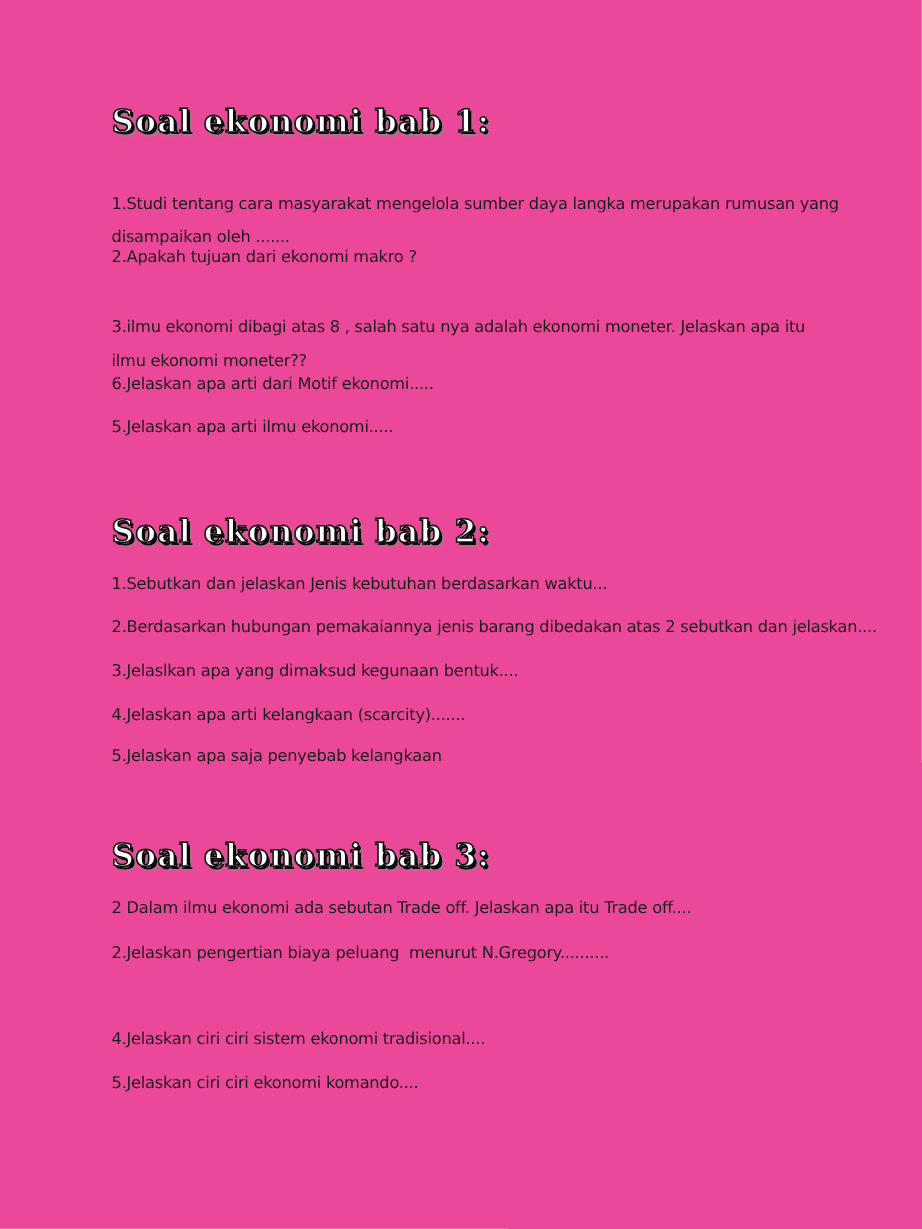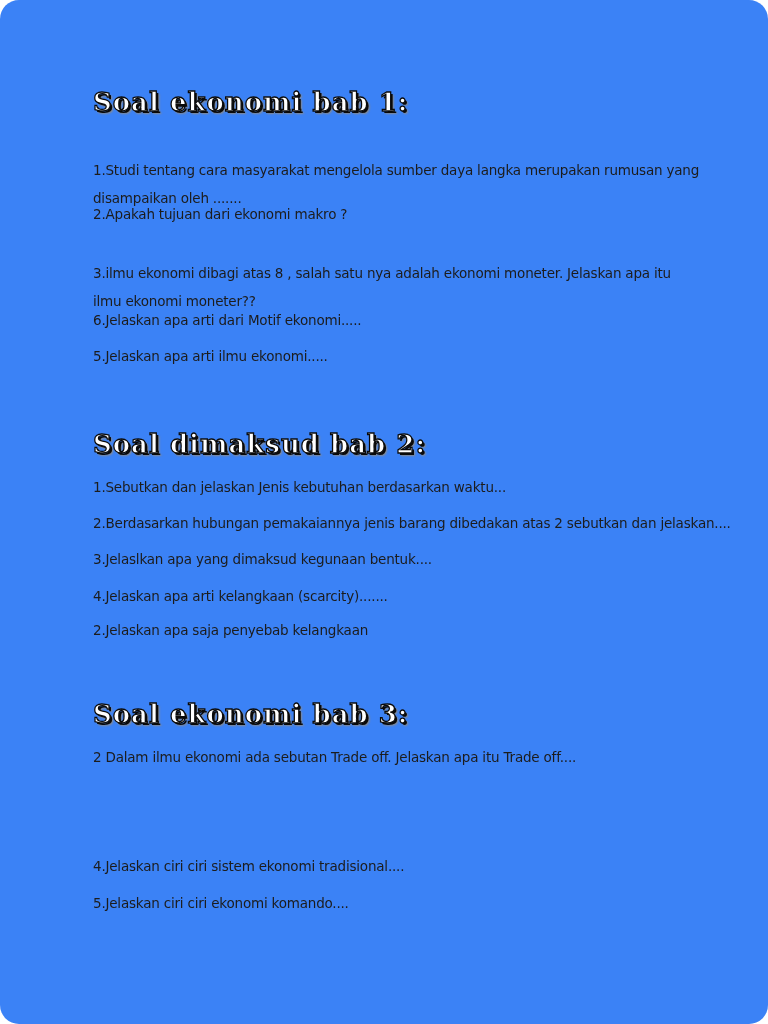--- a/index.html
+++ b/index.html
@@ -1,21 +1,20 @@
 <!DOCTYPE html>
 <html><head>
 <meta charset="utf-8">
 <style>
   html,body{margin:0;padding:0;}
   body{width:768px;height:1024px;background:#ffffff;overflow:hidden;}
   .page{
     position:absolute;left:0;top:0;width:768px;height:1024px;
-    background:#3b82f6;
+    background:#ec4899;
     font-family:"DejaVu Sans",sans-serif;
-    border-radius:19px;
   }
   .hd{
     position:absolute;left:93px;margin:0;
     font-family:"DejaVu Serif",serif;
     font-weight:700;
     font-size:26px;
     line-height:32px;
     letter-spacing:1px;
     color:#ffffff;
     -webkit-text-stroke:1.3px #0a0a0a;
@@ -39,25 +38,26 @@
 
   <h1 class="hd" style="top:86px">Soal ekonomi bab 1:</h1>
   <p class="q two" style="top:136px">1.Studi tentang cara masyarakat mengelola sumber daya langka merupakan rumusan yang
 disampaikan oleh .......</p>
   <p class="q" style="top:203px">2.Apakah tujuan dari ekonomi makro ?</p>
   <p class="q two" style="top:239px">3.ilmu ekonomi dibagi atas 8 , salah satu nya adalah ekonomi moneter. Jelaskan apa itu
 ilmu ekonomi moneter??</p>
   <p class="q" style="top:309px">6.Jelaskan apa arti dari Motif ekonomi.....</p>
   <p class="q" style="top:345px">5.Jelaskan apa arti ilmu ekonomi.....</p>
 
-  <h1 class="hd" style="top:428px">Soal dimaksud bab 2:</h1>
+  <h1 class="hd" style="top:428px">Soal ekonomi bab 2:</h1>
   <p class="q" style="top:476px">1.Sebutkan dan jelaskan Jenis kebutuhan berdasarkan waktu...</p>
   <p class="q" style="top:512px">2.Berdasarkan hubungan pemakaiannya jenis barang dibedakan atas 2 sebutkan dan jelaskan....</p>
   <p class="q" style="top:548px">3.Jelaslkan apa yang dimaksud kegunaan bentuk....</p>
   <p class="q" style="top:585px">4.Jelaskan apa arti kelangkaan (scarcity).......</p>
-  <p class="q" style="top:619px">2.Jelaskan apa saja penyebab kelangkaan</p>
+  <p class="q" style="top:619px">5.Jelaskan apa saja penyebab kelangkaan</p>
 
   <h1 class="hd" style="top:698px">Soal ekonomi bab 3:</h1>
   <p class="q" style="top:746px">2 Dalam ilmu ekonomi ada sebutan Trade off. Jelaskan apa itu Trade off....</p>
+  <p class="q" style="top:783px">2.Jelaskan pengertian biaya peluang  menurut N.Gregory..........</p>
   <p class="q" style="top:855px">4.Jelaskan ciri ciri sistem ekonomi tradisional....</p>
   <p class="q" style="top:892px">5.Jelaskan ciri ciri ekonomi komando....</p>
 
 </div>
 
 </body></html>

